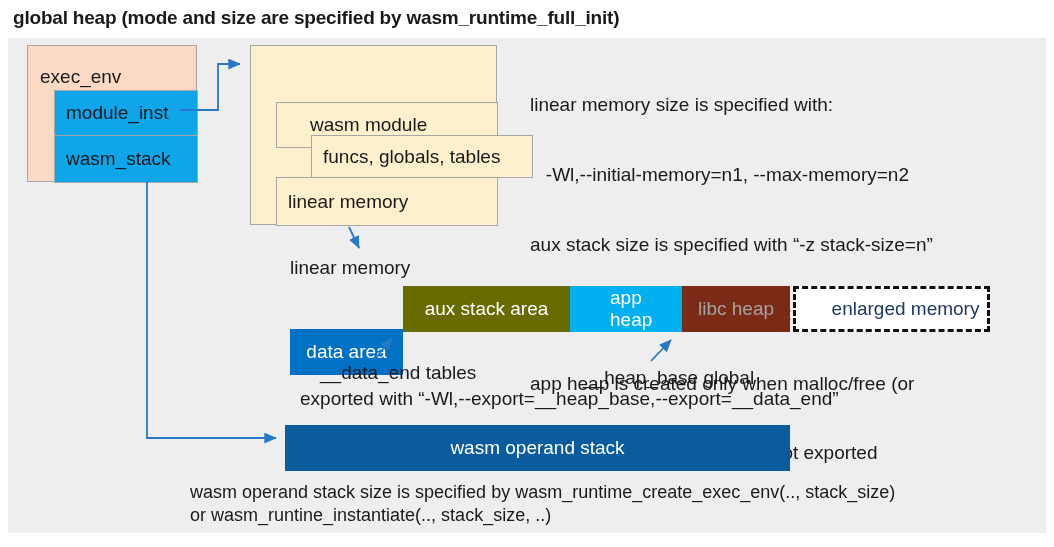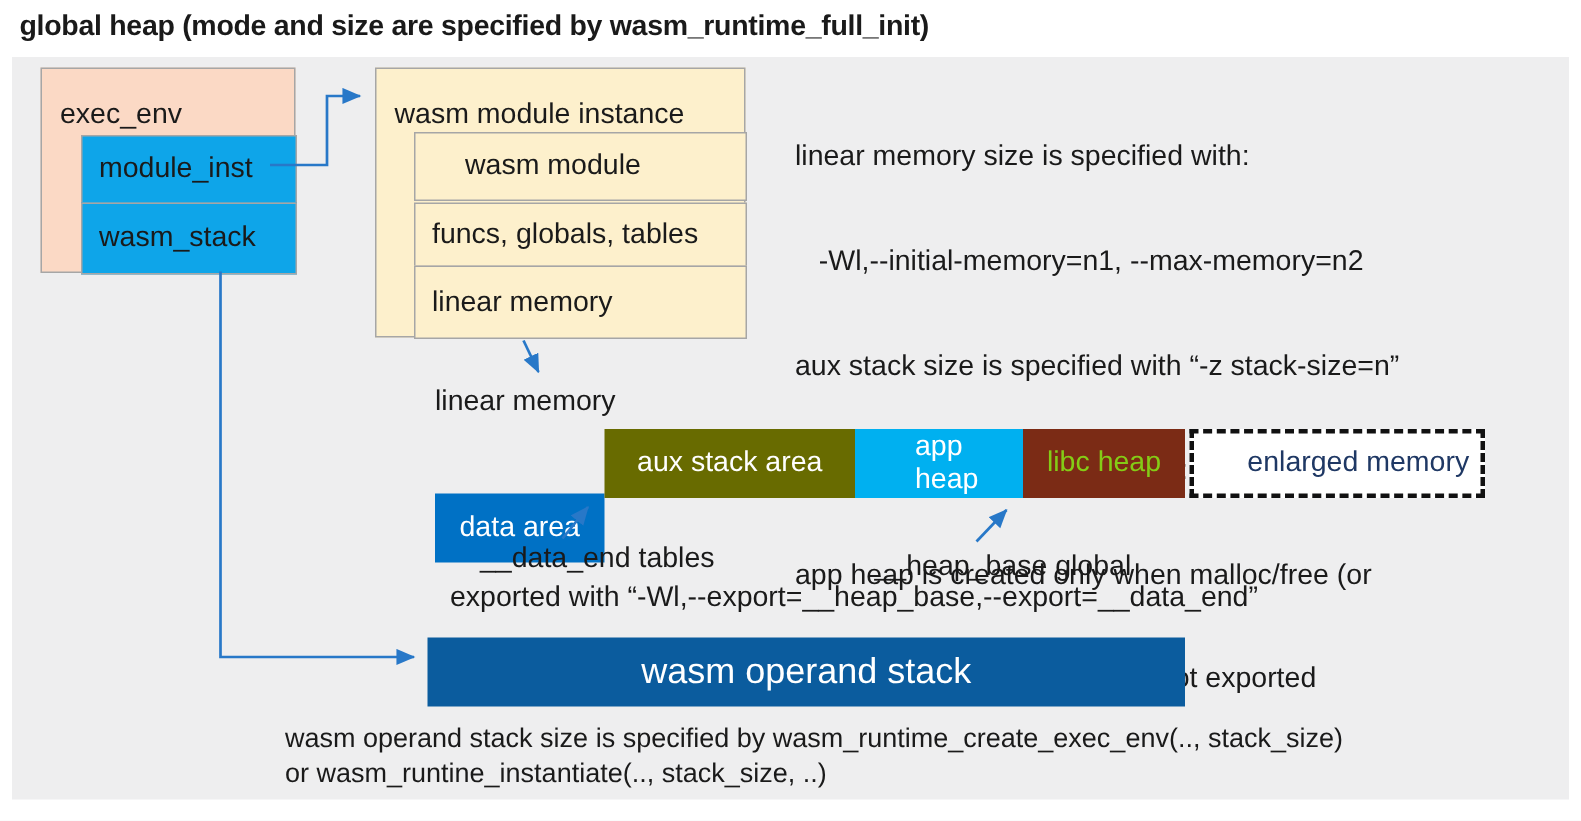--- a/index.html
+++ b/index.html
@@ -16,42 +16,42 @@
   .box-label { position:absolute; left:12px; top:0; height:61px; display:flex; align-items:center; font-size:19px; }
   .row { position:absolute; border:1px solid #a6a6a6; display:flex; align-items:center; padding-left:11px; font-size:19px; }
 
   .exec-env { left:27px; top:45px; width:170px; height:137px; background:#fbd9c5; }
   .exec-env .row { left:26px; width:144px; background:#0ea5e9; }
   .exec-row-0 { top:44px; height:46px; }
   .exec-row-1 { top:89px; height:48px; }
 
   .mod-inst { left:250px; top:45px; width:247px; height:180px; background:#fdf0cc; }
   .mod-inst .row { left:25px; width:222px; background:#fdf0cc; }
-  .mi-row-0 { top:42px; height:46px;padding-left:33px; }
-  .mi-row-1 { top:89px; height:43px; }
+  .mi-row-0 { top:56px; height:46px;padding-left:33px; }
+  .mi-row-1 { top:89px; height:43px;margin-left:35px; }
   .mi-row-2 { top:131px; height:49px; }
 
   .notes-right { position:absolute; left:530px; top:47px; font-size:19px; line-height:23.2px; white-space:pre; }
 
   .linmem-label { position:absolute; left:290px; top:257px; font-size:19px; }
 
   .membar { position:absolute; left:290px; top:286px; width:700px; height:46px; }
   .seg { position:absolute; top:0; height:46px; display:flex; align-items:center; justify-content:center; font-size:19px; color:#fff; }
   .seg-0 { left:0;   width:113px;margin-top:43px; }
   .seg-1 { left:113px; width:167px; }
   .seg-2 { left:280px; width:112px; }
   .seg-3 { left:392px; width:108px; }
   .seg-4 { left:503px; width:197px; border:3px dashed #111; background:#fff; }
 
   .data-end-label  { position:absolute; left:320px; top:362px; font-size:19px; }
   .heap-base-label { position:absolute; left:583px; top:367px; font-size:19px; }
   .export-note     { position:absolute; left:300px; top:388px; font-size:19px; }
 
   .operand-bar { position:absolute; left:285px; top:425px; width:505px; height:46px; background:#0b5c9e;
-                 display:flex; align-items:center; justify-content:center; color:#fff; font-size:24px; }
+                 display:flex; align-items:center; justify-content:center; color:#fff; font-size:19px; }
 
   .footer-note { position:absolute; left:190px; top:481px; font-size:18px; line-height:23px; }
 
   .arrows { position:absolute; left:0; top:0; width:1054px; height:547px; pointer-events:none; }
 </style>
 </head>
 <body>
 
 <div id="canvas">
 
@@ -59,41 +59,40 @@
 
   <div class="panel"></div>
 
   <div class="box exec-env">
     <div class="box-label">exec_env</div>
     <div class="row exec-row-0">module_inst</div>
     <div class="row exec-row-1">wasm_stack</div>
   </div>
 
   <div class="box mod-inst">
-    <div class="box-label">wasm module instance</div>
     <div class="row mi-row-0">wasm module</div>
     <div class="row mi-row-1">funcs, globals, tables</div>
     <div class="row mi-row-2">linear memory</div>
   </div>
 
   <div class="notes-right">
     <div>linear memory size is specified with:</div>
     <div>   -Wl,--initial-memory=n1, --max-memory=n2</div>
     <div>aux stack size is specified with “-z stack-size=n”</div>
     <div>app heap size is specified with:</div>
     <div>app heap is created only when malloc/free (or</div>
     <div>__new/__release for as) are not exported</div>
   </div>
 
   <div class="linmem-label">linear memory</div>
   <div class="membar">
     <div class="seg seg-0" style="background-color: rgb(0, 113, 197); color: rgb(255, 255, 255);">data area</div>
     <div class="seg seg-1" style="background-color: rgb(104, 107, 0); color: rgb(255, 255, 255);">aux stack area</div>
     <div class="seg seg-2" style="background-color: rgb(0, 176, 240); color: rgb(255, 255, 255); padding-left: 40px;">app heap</div>
-    <div class="seg seg-3" style="background-color: rgb(123, 43, 21); color: #84cc16;">libc heap</div>
+    <div class="seg seg-3" style="background-color: rgb(123, 43, 21); color: #a3a3a3;">libc heap</div>
     <div class="seg seg-4" style="background-color: rgb(255, 255, 255); color: rgb(31, 56, 100); padding-left: 28px;">enlarged memory</div>
   </div>
 
   <div class="data-end-label">__data_end tables</div>
   <div class="heap-base-label">__heap_base global</div>
   <div class="export-note">exported with “-Wl,--export=__heap_base,--export=__data_end”</div>
 
   <div class="operand-bar" style="background-color: rgb(11, 92, 158);">wasm operand stack</div>
 
   <div class="footer-note">

